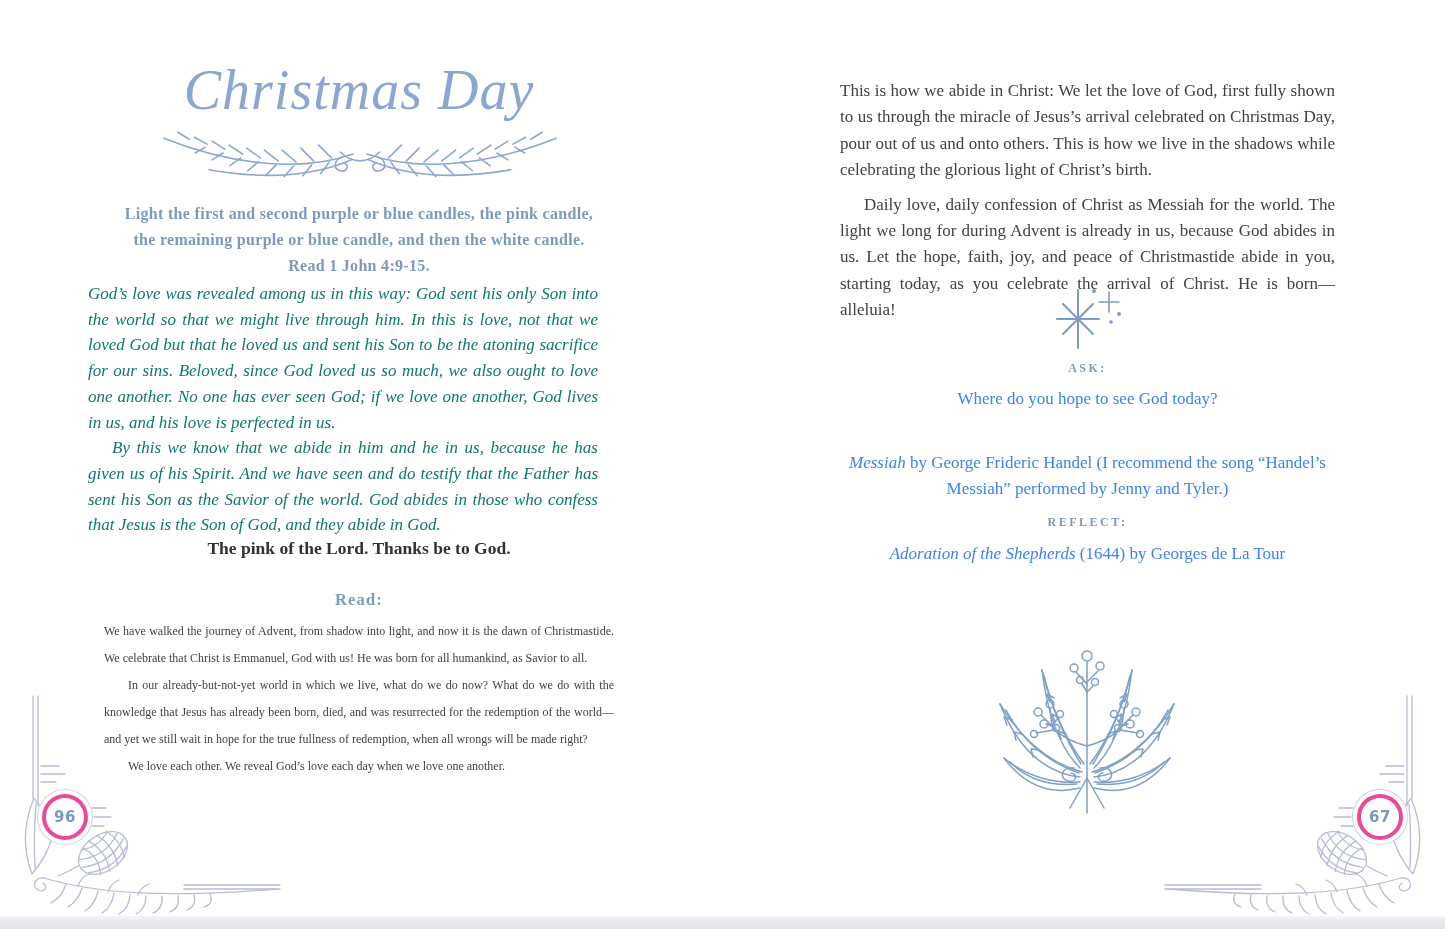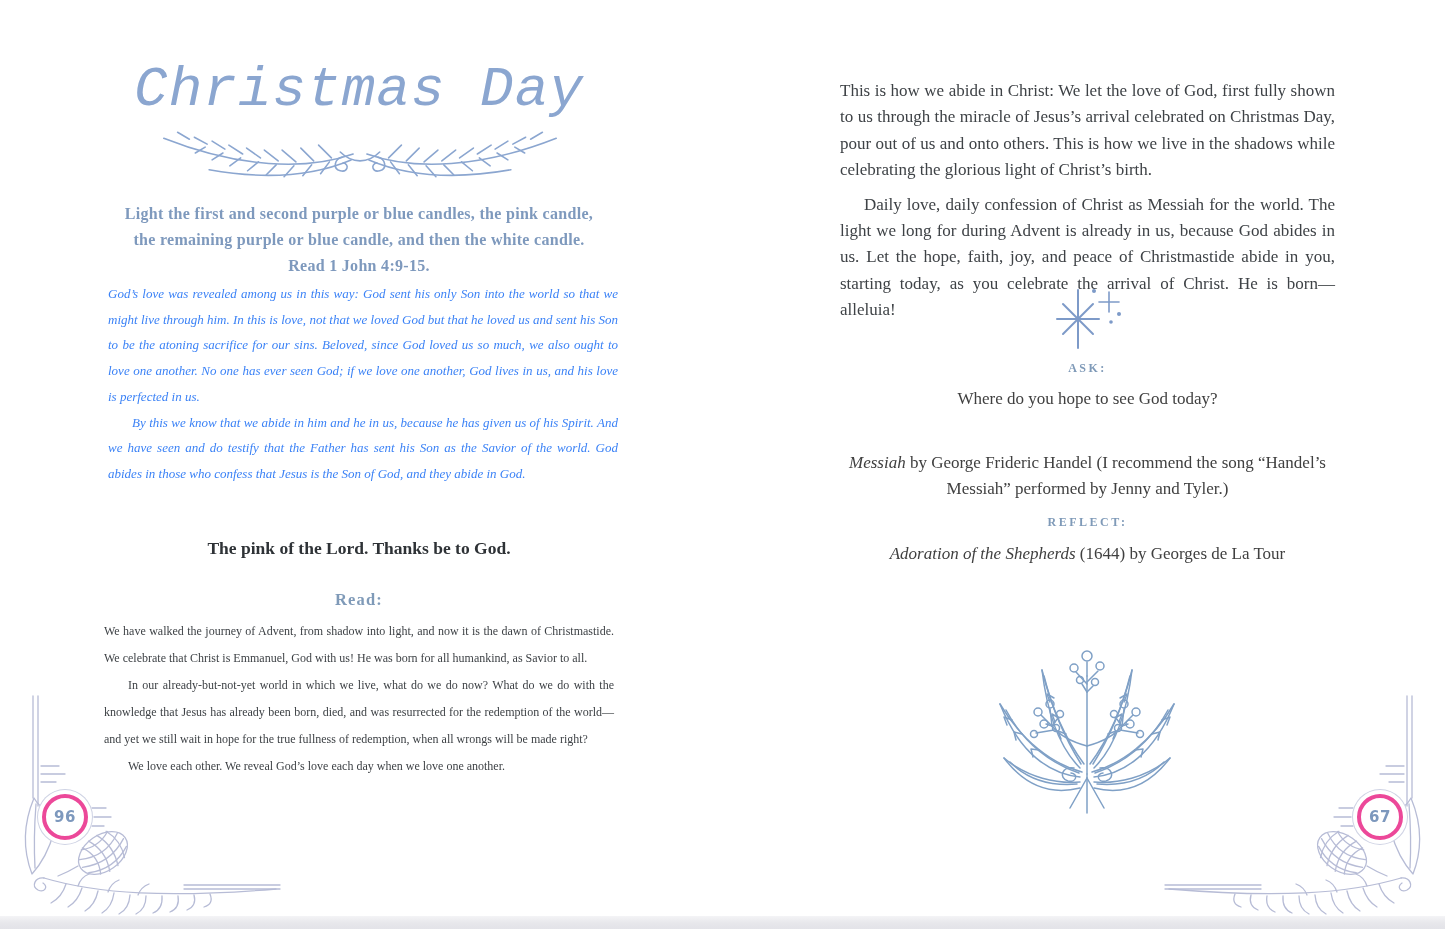--- a/index.html
+++ b/index.html
@@ -11,46 +11,46 @@
     overflow:hidden;
     font-family:"Liberation Serif", serif;
     color:#3f4347;
   }
   .abs { position:absolute; }
 
   
   .title-script {
     left:104px; top:58px; width:510px;
     text-align:center;
-    font-family:Liberation Mono, monospace;
+    font-family:Liberation Serif, serif;
     font-style:italic;
     font-size:56px;
     letter-spacing:1px;
     color:#8ba6d0;
   }
   .flourish-wrap { left:148px; top:124px; width:424px; height:58px; }
 
   .instructions {
     left:104px; top:201px; width:510px;
     text-align:center;
     font-family:"Liberation Serif", serif;
     font-weight:bold;
     font-size:16px;
     line-height:26px;
     letter-spacing:0.3px;
     color:#7e99bd;
   }
   .instructions .iline { white-space:nowrap; }
 
   .scripture {
-    left:108px; top:281px; width:510px;
+    left:88px; top:281px; width:510px;
     font-style:italic;
-    font-size:13px;
+    font-size:17px;
     line-height:25.7px;
-    color:#3b82f6;
+    color:#0f766e;
     text-align:justify;
   }
   .scripture p { margin:0; }
   .scripture p.indent { text-indent:24px; }
 
   .response {
     left:104px; top:538px; width:510px;
     text-align:center;
     font-weight:bold;
     font-size:17.5px;
@@ -99,21 +99,21 @@
   }
   .ask-heading { top:361px; }
   .listen-heading { top:425px; }
   .reflect-heading { top:515px; }
 
   .rp-centered {
     left:832px; width:511px;
     text-align:center;
     font-size:17px;
     line-height:26px;
-    color:#404040;
+    color:#3b82f6;
   }
   .ask-text { top:386px; }
   .listen-text { top:450px; }
   .reflect-text { top:541px; }
   .rp-centered em { font-style:italic; }
 
   .bouquet-wrap { left:962px; top:646px; width:250px; height:175px; }
 
   
   .corner { top:690px; width:292px; height:228px; pointer-events:none; }

